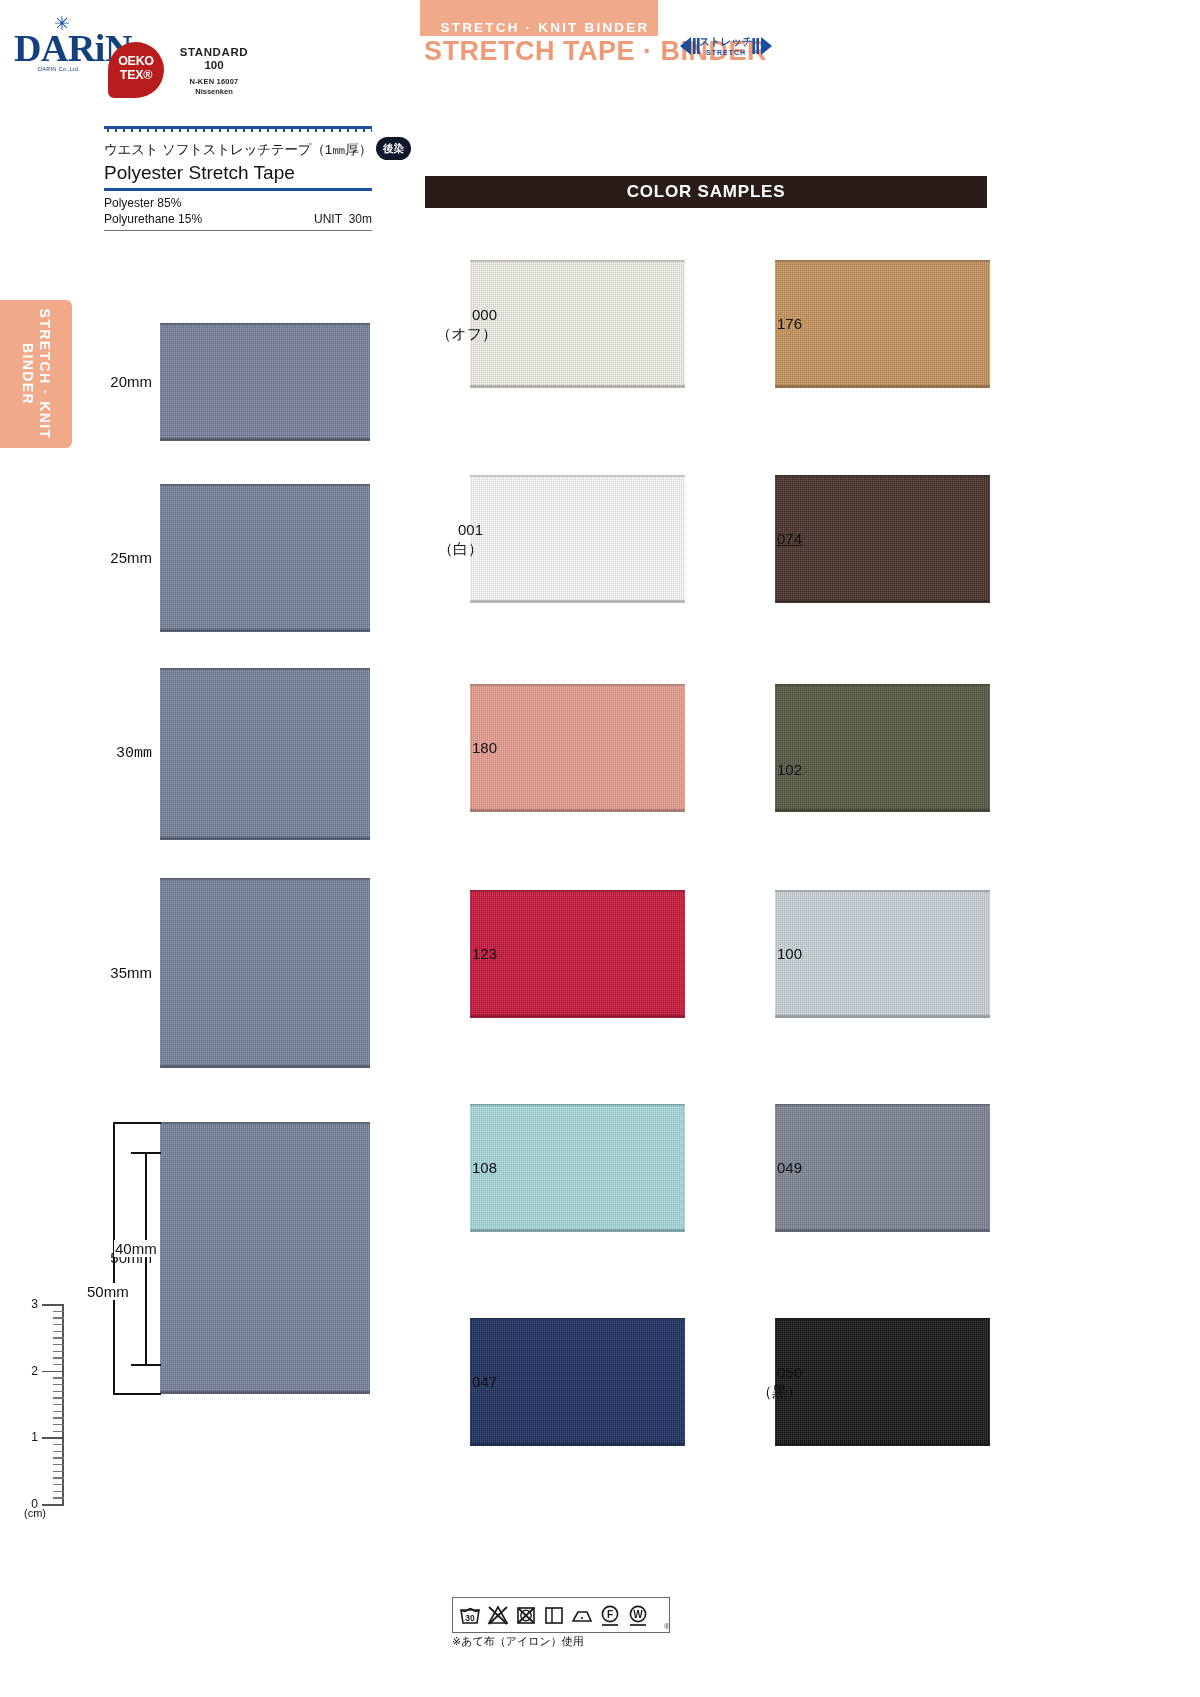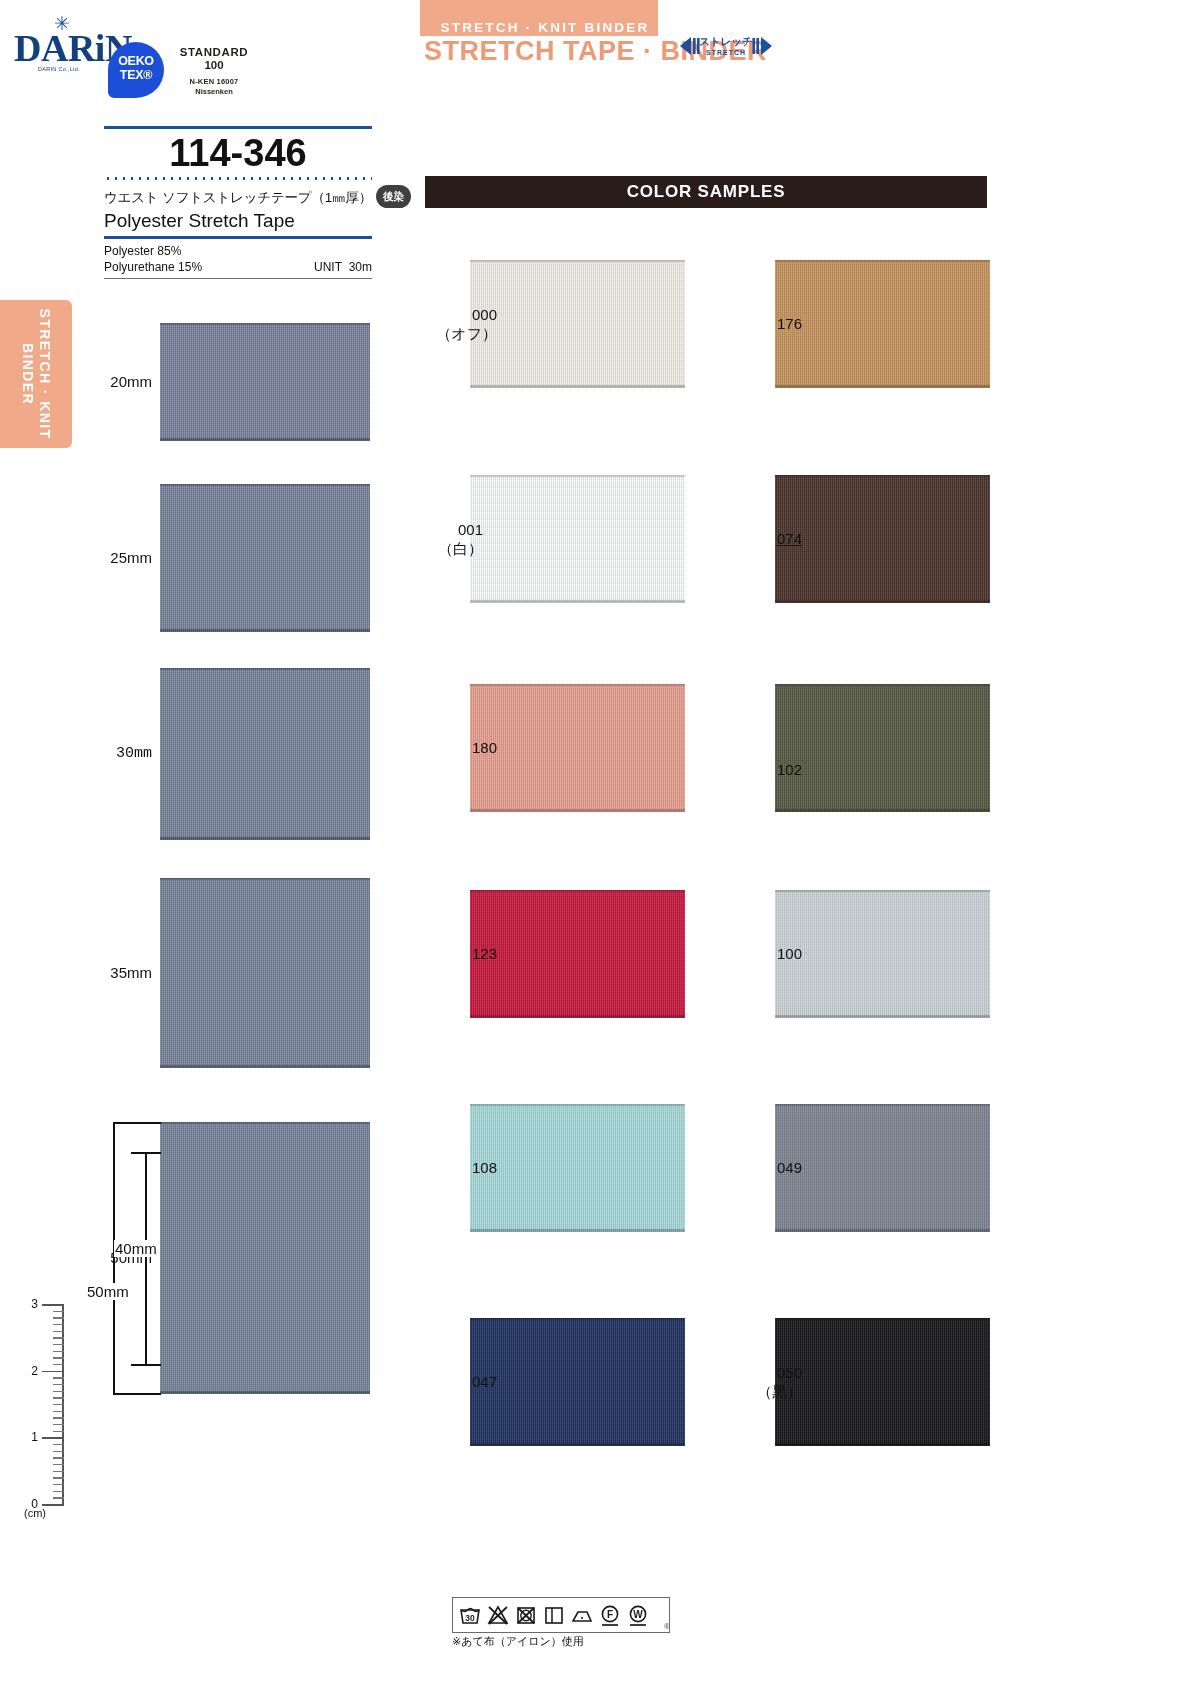--- a/index.html
+++ b/index.html
@@ -54,21 +54,21 @@
     line-height:33px;
   }
   .logo-sub{
     position:absolute;left:0px;top:52px;width:90px;text-align:center;
     font-size:5.5px;color:#13417e;letter-spacing:0.3px;
   }
 
   
   .oeko{position:absolute;left:108px;top:42px;width:150px;height:62px;}
   .oeko-drop{
-    position:absolute;left:0;top:0;width:56px;height:56px;background:#1d4ed8;
+    position:absolute;left:0;top:0;width:56px;height:56px;background:#b91c1c;
     border-radius:50% 50% 50% 6px;
   }
   .oeko-drop-t1{
     position:absolute;left:0;top:13px;width:56px;text-align:center;
     color:#fff;font-size:12.5px;font-weight:bold;line-height:13px;letter-spacing:-0.3px;
   }
   .oeko-drop-t2{
     position:absolute;left:0;top:27px;width:56px;text-align:center;
     color:#fff;font-size:12.5px;font-weight:bold;line-height:13px;letter-spacing:-0.3px;
   }
@@ -91,21 +91,21 @@
   .info-dots{
     height:3px;
     background-image:radial-gradient(circle, #1c4f9c 1.2px, transparent 1.3px);
     background-size:8px 3px;background-repeat:repeat-x;
   }
   .info-jp{
     position:relative;font-size:13.5px;line-height:19px;color:#121212;
     padding-top:5px;white-space:nowrap;letter-spacing:-0.2px;
   }
   .jp-badge{
-    display:inline-block;background:#404040;color:#fff;border-radius:50%/50%;
+    display:inline-block;background:#0f172a;color:#fff;border-radius:50%/50%;
     font-size:10.5px;font-weight:bold;padding:2px 7px;margin-left:4px;
     border-radius:999px;vertical-align:2px;letter-spacing:0px;
   }
   .info-en{font-size:19px;line-height:25px;color:#121212;padding-bottom:3px;}
   .info-rule-mid{height:2.5px;background:#1c4f9c;}
   .info-comp{font-size:12px;line-height:16px;color:#121212;padding-top:4px;}
   .info-comp-row{display:flex;justify-content:space-between;}
   .info-unit{font-size:12px;}
   .info-rule-bot{height:1.5px;background:#6f7072;margin-top:3px;}
 
@@ -200,21 +200,20 @@
     <div class="oeko-drop-t2">TEX®</div>
   </div>
   <div class="oeko-std">STANDARD</div>
   <div class="oeko-num">100</div>
   <div class="oeko-ken">N-KEN 16007</div>
   <div class="oeko-lab">Nissenken</div>
 </div>
 
 <div class="info">
   <div class="info-rule-top"></div>
-  <div class="info-code">114-346</div>
   <div class="info-dots"></div>
   <div class="info-jp">
     <span>ウエスト ソフトストレッチテープ（1㎜厚）</span><span class="jp-badge">後染</span>
   </div>
   <div class="info-en">Polyester Stretch Tape</div>
   <div class="info-rule-mid"></div>
   <div class="info-comp">
     <div>Polyester 85%</div>
     <div class="info-comp-row">
       <span>Polyurethane 15%</span>

